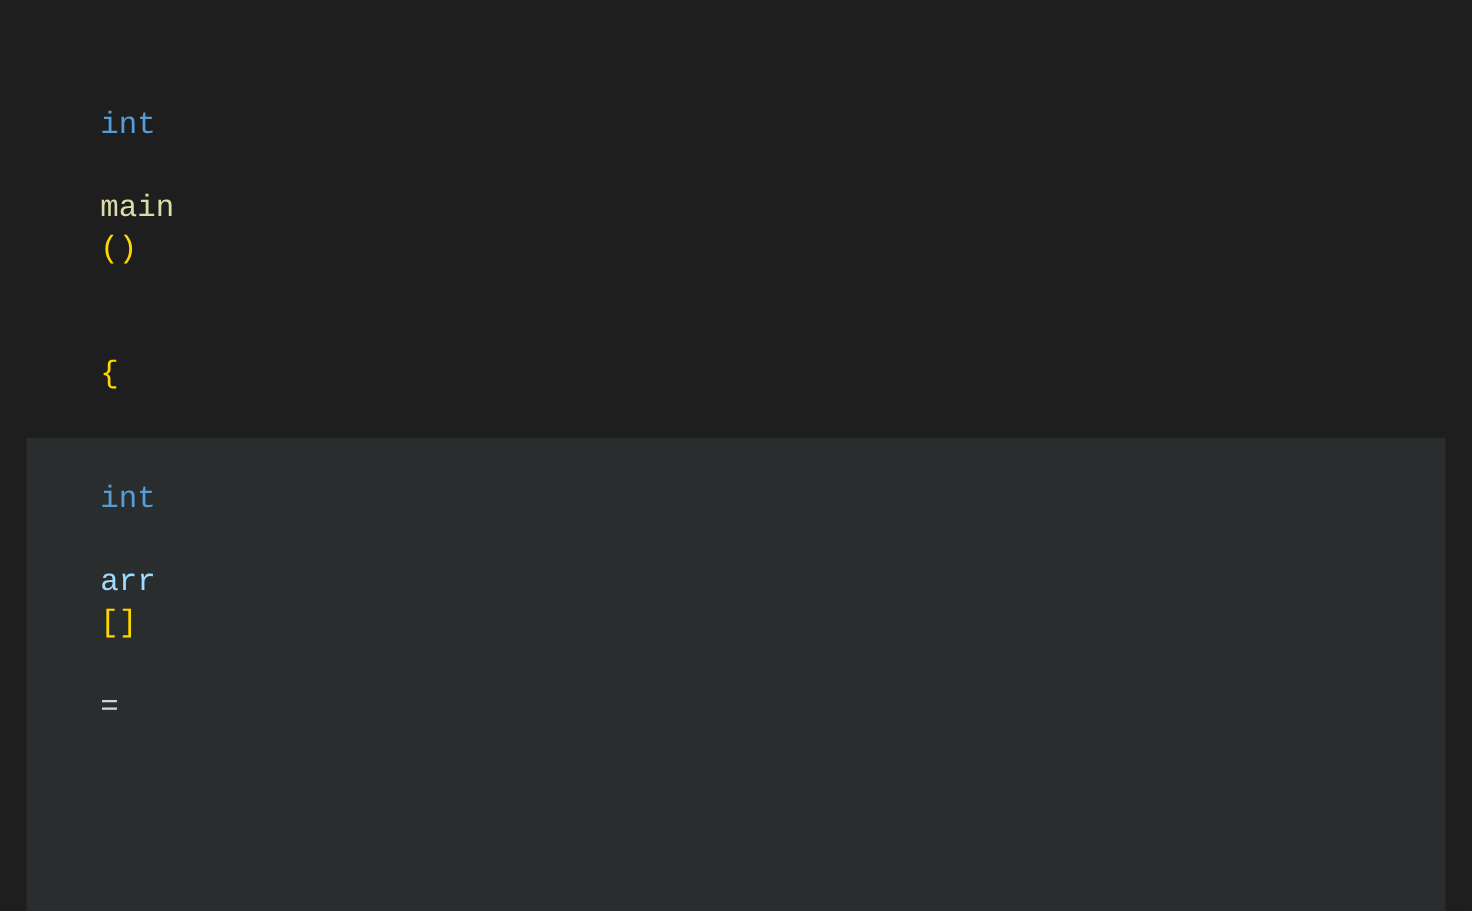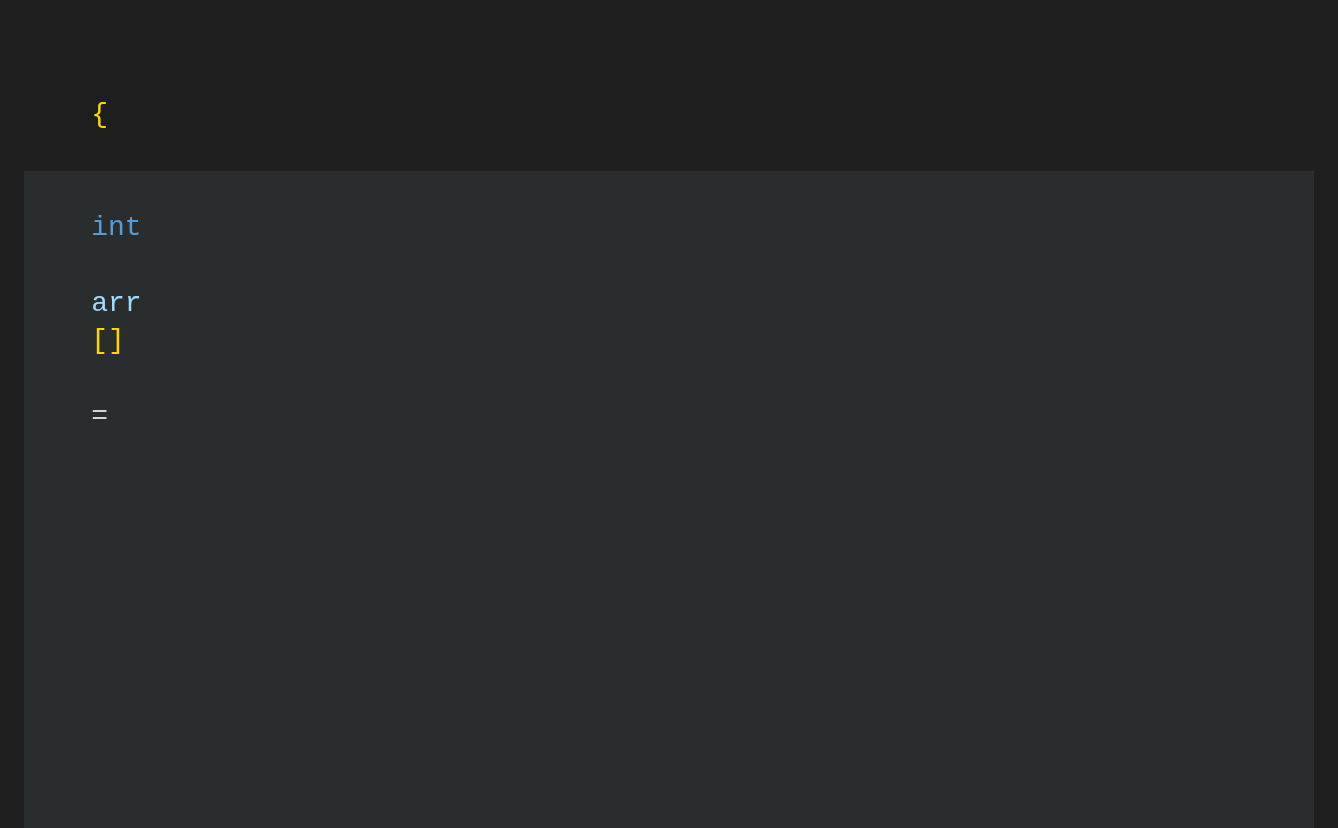--- a/index.html
+++ b/index.html
@@ -45,20 +45,26 @@
     .c-brace   { color: #ffd700; }
   </style>
 </head>
 <body>
 
 <div class="code-block">
 
 
   <span class="line">&nbsp;</span>
 
+  <span class="line">
+    <span class="c-keyword">int</span>
+    <span> </span>
+    <span class="c-func">main</span>
+    <span class="c-paren">()</span>
+  </span>
 
   <span class="line">
     <span class="c-brace">{</span>
   </span>
 
   <span class="line active-line" style="background-color:#2a2d2e;">
     <span class="c-keyword">int</span>
     <span> </span>
     <span class="c-arr">arr</span>
     <span class="c-bracket">[]</span>

